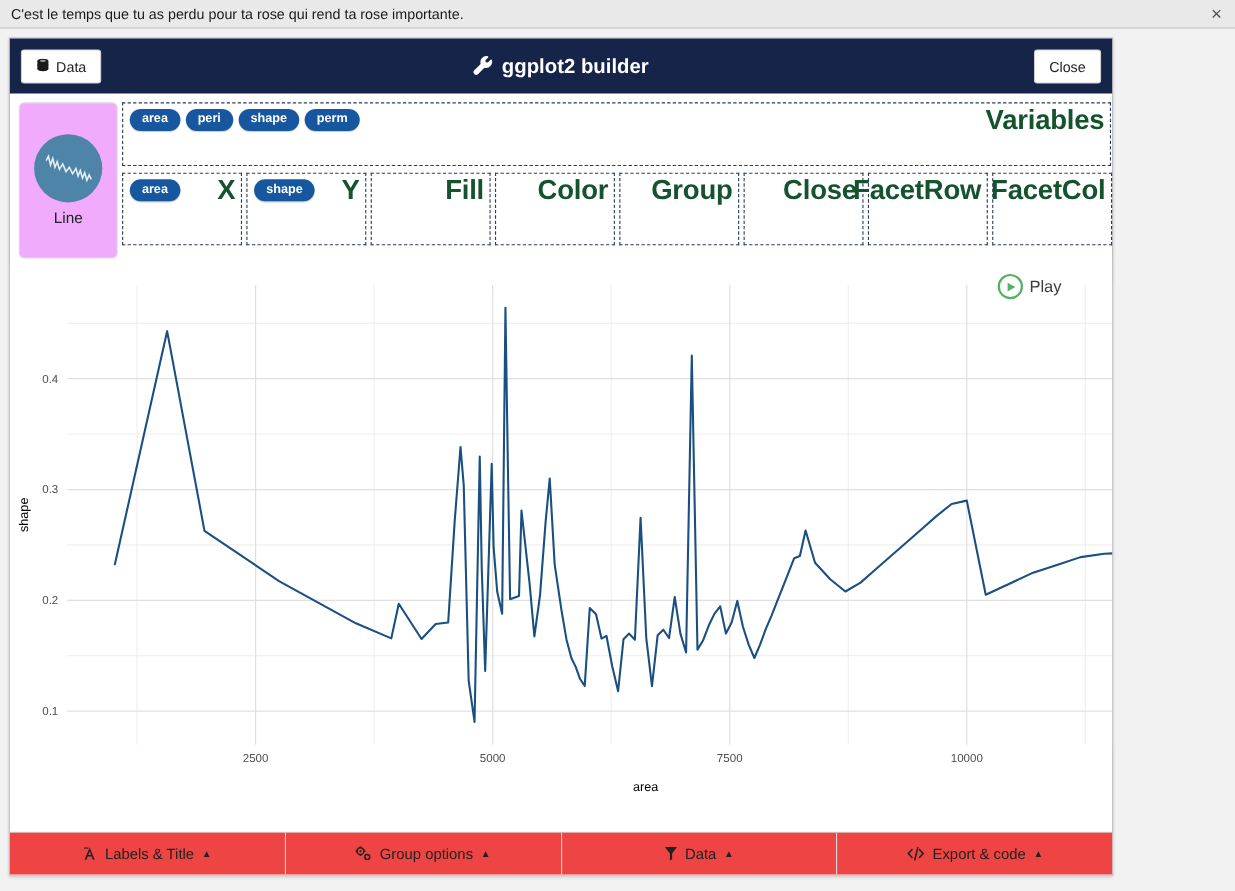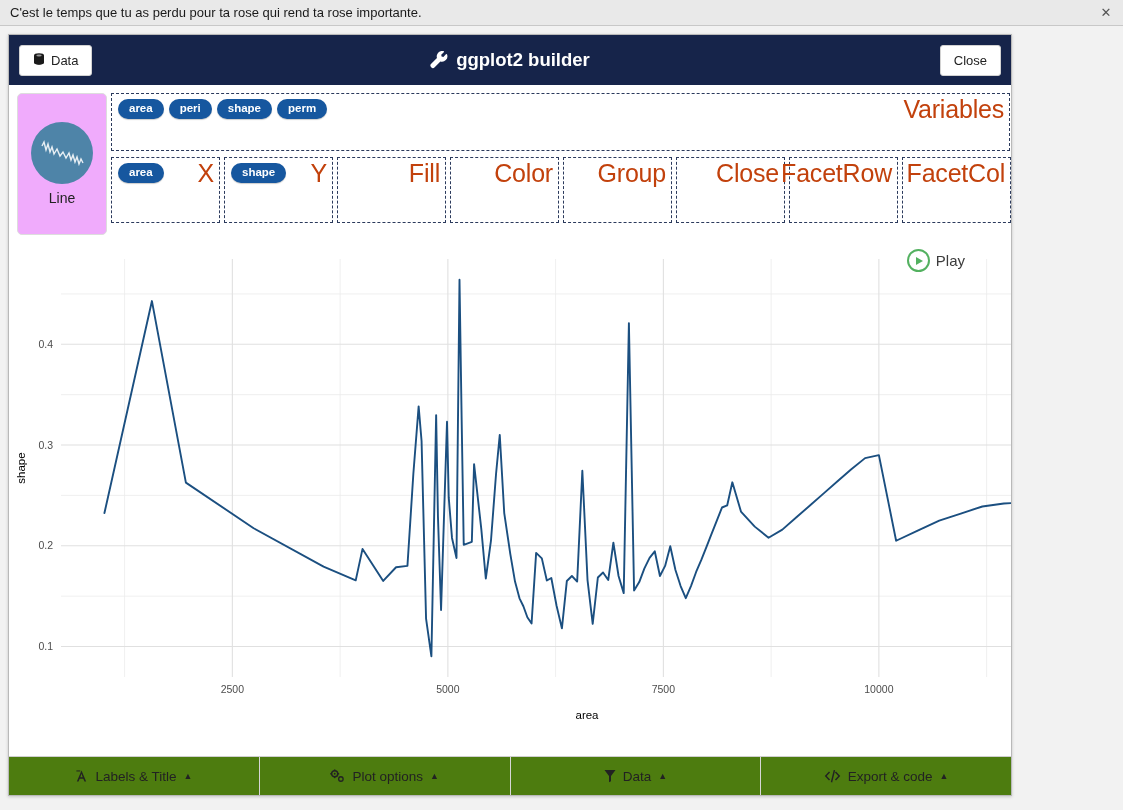--- a/index.html
+++ b/index.html
@@ -96,22 +96,22 @@
     position:relative;
     box-sizing:border-box;
     padding:5px 6px;
     display:flex;flex-wrap:wrap;
     align-content:flex-start;
     gap:5px;
     cursor:pointer;
   }
   .dz .dz-title{
     position:absolute;right:5px;top:-1px;
-    font-size:25px;font-weight:normal;
-    color:#c2410c;
+    font-size:25px;font-weight:bold;
+    color:#14532d;
     pointer-events:none;
     letter-spacing:-.2px;
     line-height:1.3;
   }
   .vars-row{height:58px;margin:0 1px 6px 4px;}
   .aes-row{display:flex;gap:4px;margin-left:4px;}
   .aes-row .dz{height:66px;flex:1 1 0;min-width:0;}
 
   .pill{
     background:#16579f;color:#fff;
@@ -158,21 +158,21 @@
     border-top:1px solid #cfcfcf;
     background:#fff;
     height:38px;
   }
   .foot-btn{
     flex:1 1 0;
     display:flex;align-items:center;justify-content:center;gap:7px;
     font-size:13.5px;color:#222;
     border-right:1px solid #d6d6d6;
     cursor:pointer;
-    background:#4d7c0f;
+    background:#ef4444;
   }
   .foot-btn:last-child{border-right:none;}
   .caret{font-size:9px;}
   .ic{display:inline-flex;align-items:center;}
 </style>
 </head>
 <body>
 
 <div class="titlebar">
   <div class="tb-text">C'est le temps que tu as perdu pour ta rose qui rend ta rose importante.</div>
@@ -321,21 +321,21 @@
         <svg width="15" height="14" viewBox="0 0 16 14" aria-hidden="true">
           <circle cx="5" cy="4.6" r="3.3" fill="none" stroke="#222" stroke-width="1.6"></circle>
           <circle cx="5" cy="4.6" r="1" fill="#222"></circle>
           <circle cx="11.6" cy="10.2" r="2.4" fill="none" stroke="#222" stroke-width="1.4"></circle>
           <rect x="4.2" y="0" width="1.6" height="1.6" fill="#222"></rect>
           <rect x="4.2" y="7.7" width="1.6" height="1.6" fill="#222"></rect>
           <rect x="0.3" y="3.8" width="1.6" height="1.6" fill="#222"></rect>
           <rect x="8.2" y="3.8" width="1.6" height="1.6" fill="#222"></rect>
         </svg>
       </span>
-      <span>Plot options</span>
+      <span>Group options</span>
       <span class="caret">▲</span>
     </div>
     <div class="foot-btn">
       <span class="ic">
         <svg width="12" height="14" viewBox="0 0 12 14" aria-hidden="true">
           <path d="M0.5 1h11L7 7v5.2L5 13.3V7L0.5 1z" fill="#222"></path>
         </svg>
       </span>
       <span>Data</span>
       <span class="caret">▲</span>

